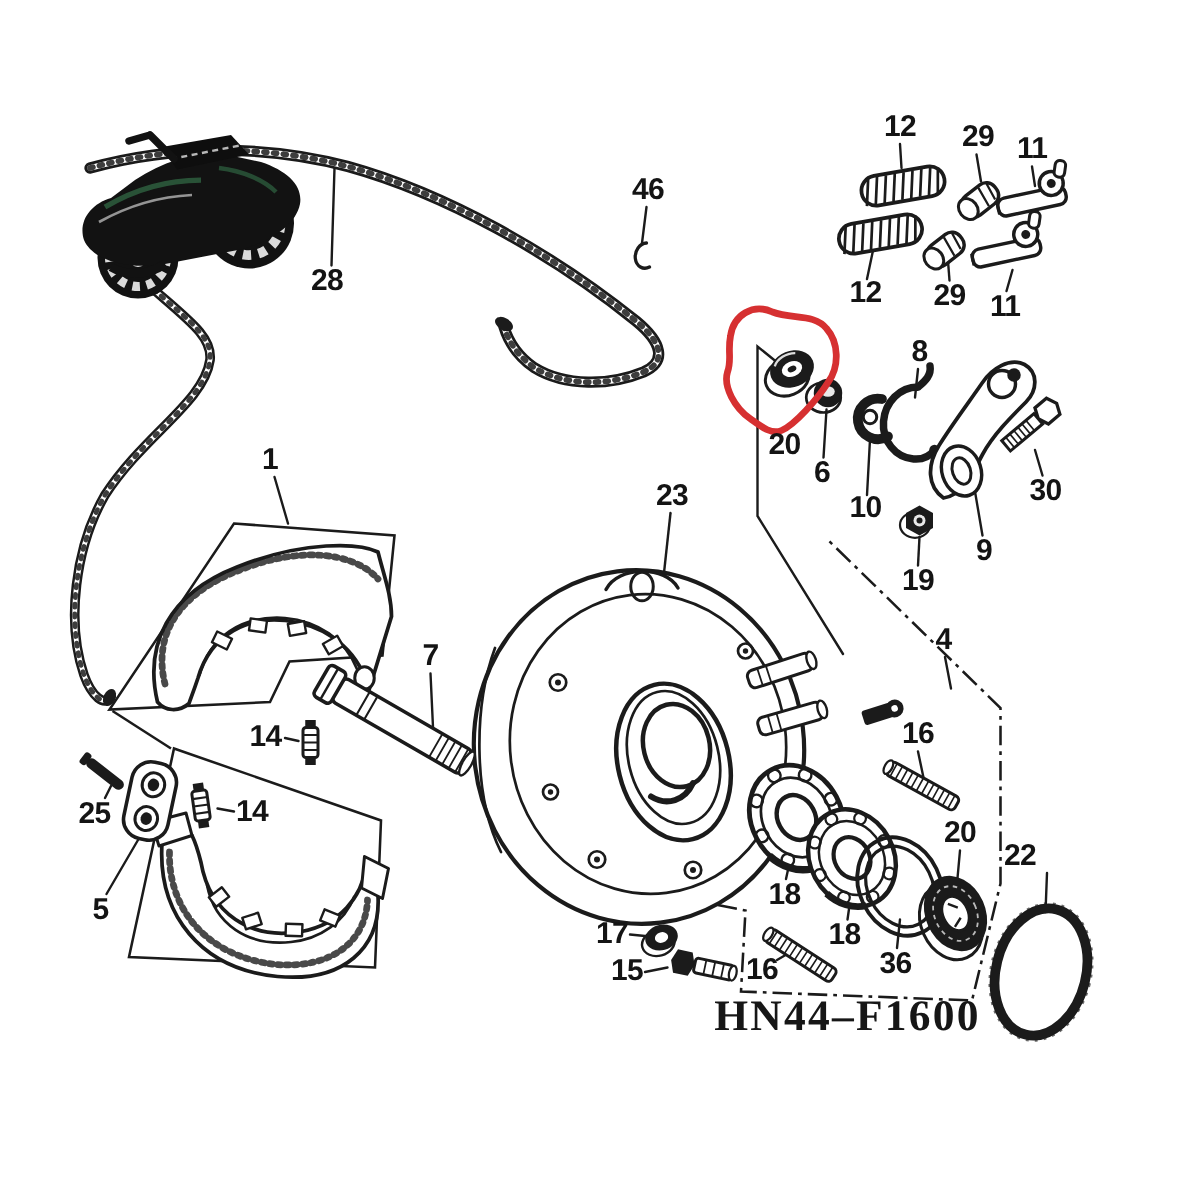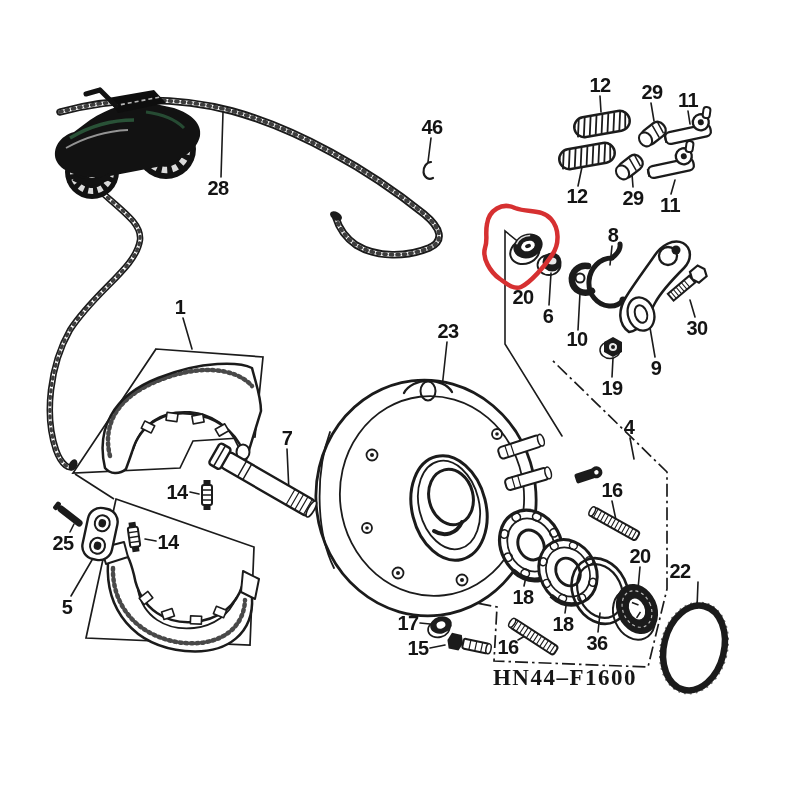--- a/index.html
+++ b/index.html
@@ -8,21 +8,21 @@
     font-family:"Liberation Sans",sans-serif;
   }
   .stage svg{position:absolute;left:0;top:0;}
   .callout{
     position:absolute;transform:translate(-50%,-50%);
     font-weight:bold;font-size:20px;color:#141414;letter-spacing:-0.5px;
     white-space:nowrap;user-select:none;
   }
   .code{
     position:absolute;transform:translate(-50%,-50%);
-    font-family:"Liberation Serif",serif;font-weight:bold;font-size:23px;
+    font-family:"Liberation Serif",serif;font-weight:bold;font-size:29px;
     letter-spacing:1.5px;color:#161616;white-space:nowrap;
   }
 </style>
 </head>
 <body>
 
 <div class="stage">
 
 <svg width="800" height="800" viewBox="0 0 800 800">
   <defs>

